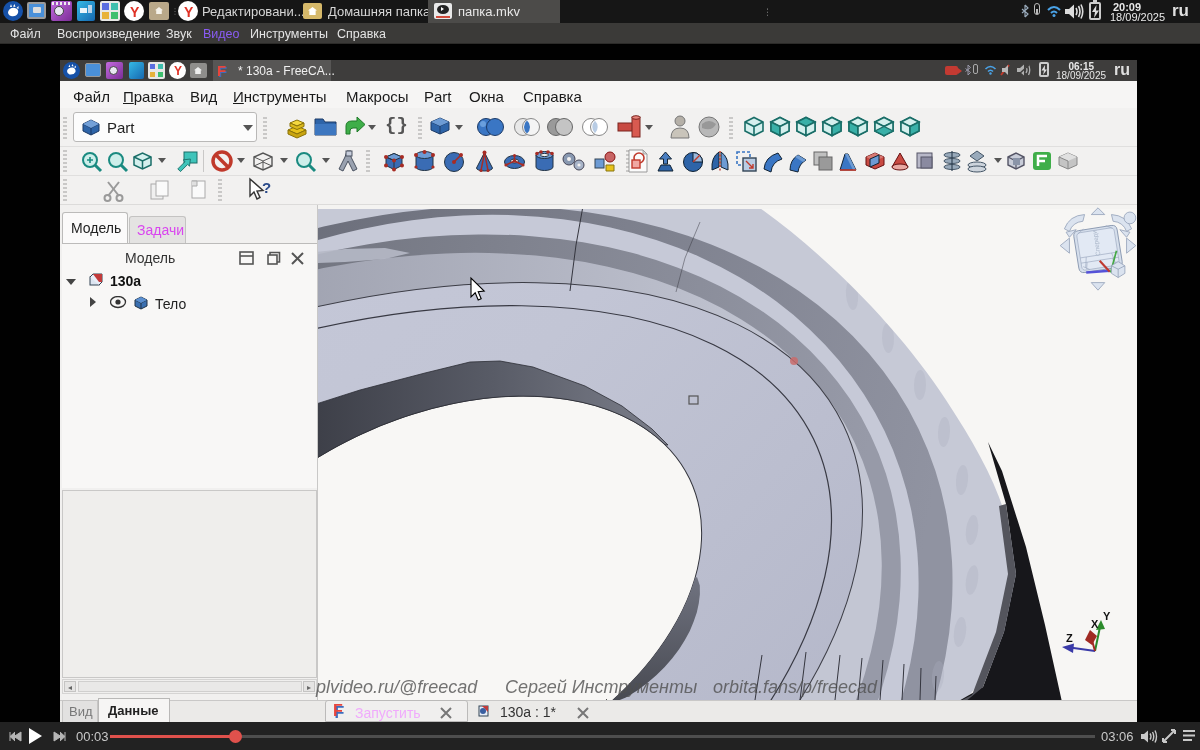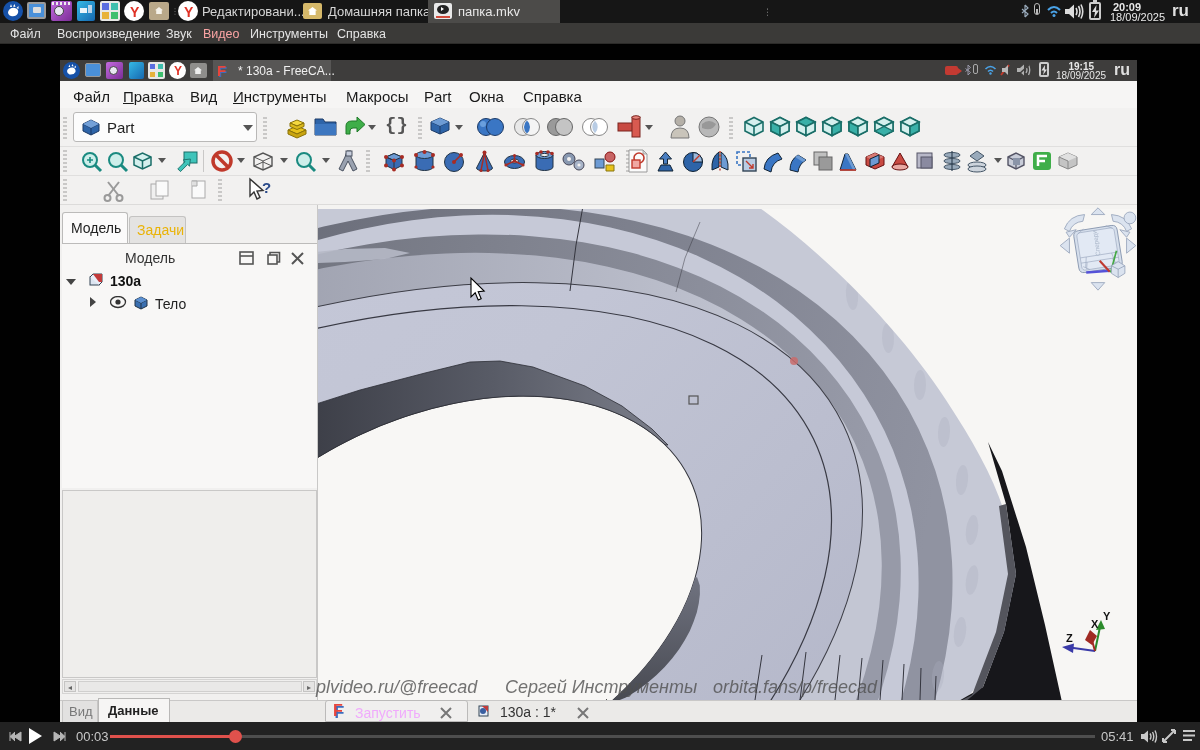--- a/index.html
+++ b/index.html
@@ -65,21 +65,21 @@
 <svg class="abs" style="left:1091px;top:5px" width="9" height="13">
     <path d="M5.5,0 L1,7 L4,7 L3,13 L8,5.5 L5,5.5 Z" fill="#ddd"></path>
   </svg>
 <div class="abs" style="left:1105px;top:1px;width:44px;height:11px;font:bold 11px 'Liberation Sans';color:#e8e8e8;text-align:center">20:09</div>
 <div class="abs" style="left:1110px;top:11px;font:11px 'Liberation Sans';color:#e8e8e8">18/09/2025</div>
 <div class="abs" style="left:1172px;top:1px;font:bold 17px 'Liberation Sans';color:#dfdfdf">ru</div>
 
 <div class="abs" style="left:10px;top:27px;font:12.5px 'Liberation Sans';color:#e4e4e4">Файл</div>
 <div class="abs" style="left:57px;top:27px;font:12.5px 'Liberation Sans';color:#e4e4e4">Воспроизведение</div>
 <div class="abs" style="left:166px;top:27px;font:12.5px 'Liberation Sans';color:#e4e4e4">Звук</div>
-<div class="abs" style="left:203px;top:27px;font:12.5px 'Liberation Sans';color:#fca5a5">Видео</div>
+<div class="abs" style="left:203px;top:27px;font:12.5px 'Liberation Sans';color:#8b5cf6">Видео</div>
 <div class="abs" style="left:250px;top:27px;font:12.5px 'Liberation Sans';color:#e4e4e4">Инструменты</div>
 <div class="abs" style="left:337px;top:27px;font:12.5px 'Liberation Sans';color:#e4e4e4">Справка</div>
 
 <div class="abs" style="left:0;top:45px;width:1200px;height:677px;background:#010101"></div>
 
 <div class="abs" style="left:60px;top:60px;width:1077px;height:662px;background:#f4f3f2"></div>
 
 <div class="abs" style="left:60px;top:60px;width:1077px;height:21px;background:#3e3d3c"></div>
 <div class="abs" style="left:63px;top:62px;width:17px;height:17px;border-radius:50%;background:#1651a8"></div>
 <svg class="abs" style="left:65px;top:64px" width="13" height="13">
@@ -120,21 +120,21 @@
   </svg>
 <svg class="abs" style="left:1016px;top:63px" width="16" height="14">
     <path d="M1,5 L4,5 L8,1.5 L8,12.5 L4,9 L1,9 Z" fill="#b0b0b0"></path>
     <path d="M10,4 Q12,7 10,10 M12.5,2 Q15,7 12.5,12" stroke="#b0b0b0" stroke-width="1.3" fill="none"></path>
     <path d="M2,12 L13,2" stroke="#3e3d3c" stroke-width="1.5"></path>
   </svg>
 <div class="abs" style="left:1039px;top:62px;width:10px;height:15px;border:2px solid #ccc;border-radius:2px"></div>
 <svg class="abs" style="left:1041px;top:65px" width="7" height="10">
     <path d="M4,0 L0.5,5.5 L3,5.5 L2,10 L6,4.5 L3.8,4.5 Z" fill="#ddd"></path>
   </svg>
-<div class="abs" style="left:1050px;top:61px;width:44px;height:10px;font:bold 10px 'Liberation Sans';color:#e8e8e8;text-align:right">19:15</div>
+<div class="abs" style="left:1050px;top:61px;width:44px;height:10px;font:bold 10px 'Liberation Sans';color:#e8e8e8;text-align:right">06:15</div>
 <div class="abs" style="left:1056px;top:70px;font:10px 'Liberation Sans';color:#e8e8e8">18/09/2025</div>
 <div class="abs" style="left:1114px;top:61px;font:bold 16px 'Liberation Sans';color:#dfdfdf">ru</div>
 
 <div class="abs" style="left:60px;top:81px;width:1077px;height:619px;background:#f4f3f1"></div>
 
 <div class="abs" style="left:60px;top:81px;width:1077px;height:27px;background:#f6f5f4"></div>
 <div class="abs" style="left:73px;top:88px;font:15px 'Liberation Sans';color:#1a1a1a">Файл</div>
 <div class="abs" style="left:123px;top:88px;font:15px 'Liberation Sans';color:#1a1a1a"><u>П</u>равка</div>
 <div class="abs" style="left:190px;top:88px;font:15px 'Liberation Sans';color:#1a1a1a">Вид</div>
 <div class="abs" style="left:233px;top:88px;font:15px 'Liberation Sans';color:#1a1a1a"><u>И</u>нструменты</div>
@@ -464,21 +464,21 @@
 <div class="abs" style="left:218px;top:179px;width:4px;height:22px;background:repeating-linear-gradient(0deg,#c9c8c7 0 2px,#f2f1f0 2px 4px)"></div>
 <svg class="abs" style="left:245px;top:177px" width="30" height="28">
     <path d="M5,2 l0,17 l4,-4 l3,7 l3,-1.5 l-3,-6.5 l6,-0.5 Z" fill="#fff" stroke="#333" stroke-width="1.4"></path>
     <text x="17" y="16" font-family="Liberation Sans" font-size="15" font-weight="bold" fill="#2a4a8a">?</text>
   </svg>
 
 <div class="abs" style="left:60px;top:205px;width:258px;height:495px;background:#f1f0ef;border-right:1px solid #c9c8c7"></div>
 <div class="abs" style="left:62px;top:212px;width:66px;height:31px;background:#fbfafa;border:1px solid #bcbbba;border-bottom:none;border-radius:3px 3px 0 0"></div>
 <div class="abs" style="left:71px;top:220px;font:14px 'Liberation Sans';color:#222">Модель</div>
 <div class="abs" style="left:129px;top:216px;width:57px;height:27px;background:#e4e3e2;border:1px solid #c4c3c2;border-bottom:none;border-radius:3px 3px 0 0"></div>
-<div class="abs" style="left:137px;top:222px;font:14px 'Liberation Sans';color:#eab308">Задачи</div>
+<div class="abs" style="left:137px;top:222px;font:14px 'Liberation Sans';color:#d946ef">Задачи</div>
 <div class="abs" style="left:62px;top:243px;width:255px;height:245px;background:#f8f7f6;border-top:1px solid #bcbbba"></div>
 <div class="abs" style="left:125px;top:250px;font:14px 'Liberation Sans';color:#333">Модель</div>
 <svg class="abs" style="left:239px;top:251px" width="70" height="15">
 <rect x="1" y="1" width="13" height="12" fill="none" stroke="#555" stroke-width="1.6"></rect>
     <line x1="1" y1="5" x2="14" y2="5" stroke="#555" stroke-width="1.6"></line>
 <rect x="29" y="4" width="9" height="9" fill="none" stroke="#555" stroke-width="1.6"></rect>
     <path d="M31,4 v-2.5 h9.5 v9.5 h-2.5" fill="none" stroke="#555" stroke-width="1.6"></path>
 <path d="M53,2 L64,13 M64,2 L53,13" stroke="#555" stroke-width="2"></path>
 </svg>
 <div class="abs" style="left:66px;top:276px;width:0;height:0;border:5px solid transparent;border-top:6px solid #444;margin-top:3px"></div>
@@ -653,21 +653,21 @@
     <path d="M2,1 v9 M13,1 L6,5.5 L13,10 Z M7,1 L2,5.5 L7,10" fill="#b5b5b5" stroke="#b5b5b5" stroke-width="1"></path>
   </svg>
 <div class="abs" style="left:29px;top:728px;width:0;height:0;border:8px solid transparent;border-left:13px solid #fff"></div>
 <svg class="abs" style="left:53px;top:731px" width="14" height="11">
     <path d="M12,1 v9 M1,1 L8,5.5 L1,10 Z M7,1 L12,5.5 L7,10" fill="#b5b5b5" stroke="#b5b5b5" stroke-width="1"></path>
   </svg>
 <div class="abs" style="left:76px;top:729px;font:13px 'Liberation Sans';color:#c8c8c8">00:03</div>
 <div class="abs" style="left:110px;top:735px;width:985px;height:3px;background:#4e4e4e"></div>
 <div class="abs" style="left:110px;top:735px;width:120px;height:3px;background:#e0514c"></div>
 <div class="abs" style="left:229px;top:730px;width:13px;height:13px;border-radius:50%;background:#e0514c"></div>
-<div class="abs" style="left:1101px;top:729px;font:13px 'Liberation Sans';color:#c8c8c8">05:41</div>
+<div class="abs" style="left:1101px;top:729px;font:13px 'Liberation Sans';color:#c8c8c8">03:06</div>
 <svg class="abs" style="left:1140px;top:729px" width="18" height="15">
     <path d="M1,5 L4,5 L8,1.5 L8,13.5 L4,10 L1,10 Z" fill="#c8c8c8"></path>
     <path d="M10,4.5 Q12,7.5 10,10.5 M12.5,3 Q15,7.5 12.5,12 M15,1.5 Q18,7.5 15,13.5" stroke="#c8c8c8" stroke-width="1.4" fill="none"></path>
   </svg>
 <svg class="abs" style="left:1162px;top:729px" width="14" height="14">
     <path d="M1,13 L13,1 M1,13 v-4 M1,13 h4 M13,1 v4 M13,1 h-4" stroke="#c8c8c8" stroke-width="2"></path>
   </svg>
 <svg class="abs" style="left:1182px;top:729px" width="14" height="13">
     <g stroke="#c8c8c8" stroke-width="2">
       <line x1="1" y1="2" x2="13" y2="2"></line>

